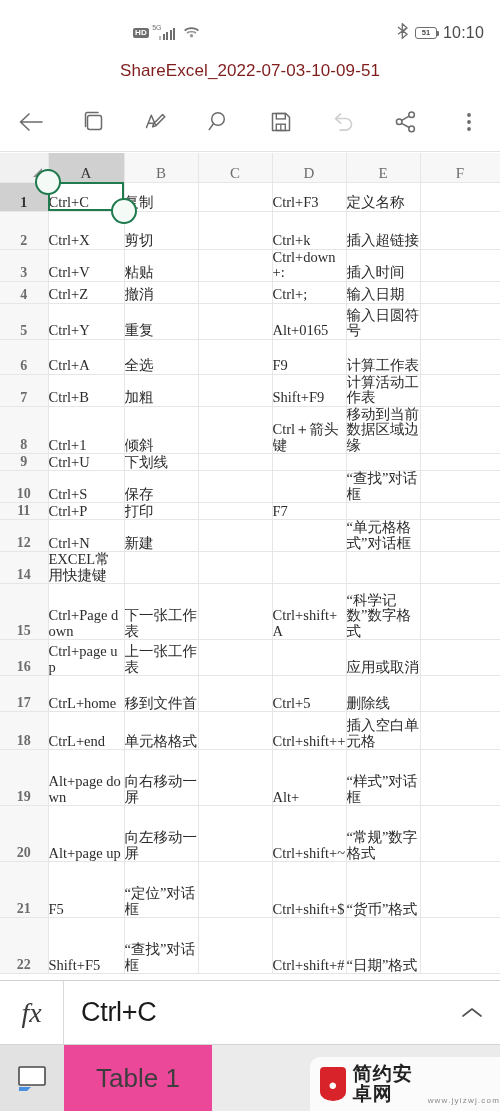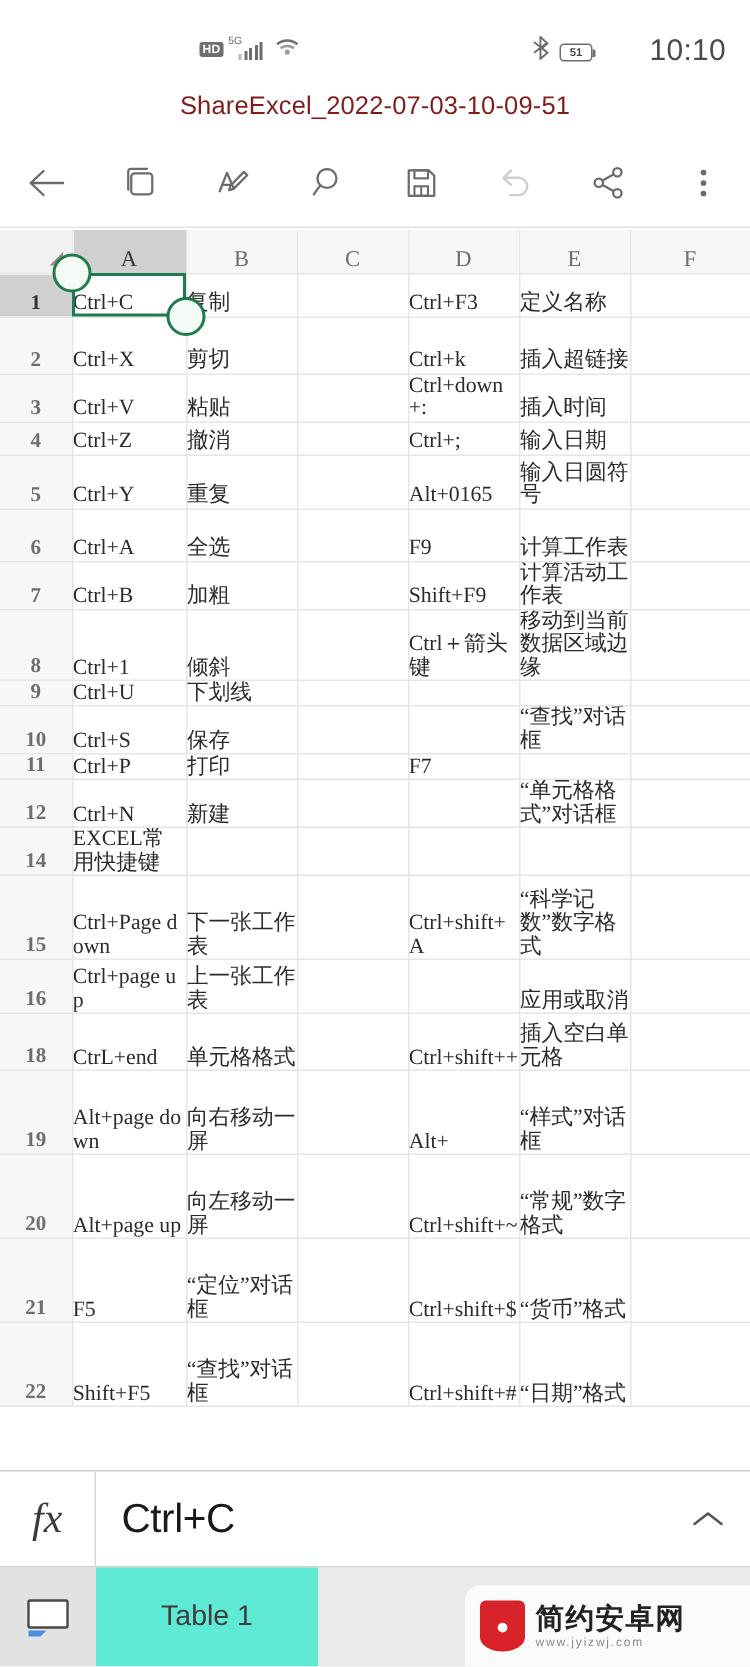--- a/index.html
+++ b/index.html
@@ -24,21 +24,21 @@
   }
   .sig-wrap{ position:relative; display:flex; align-items:flex-end; gap:1px; height:14px; }
   .sig-5g{ font-size:7px; color:#6e6e6e; position:absolute; top:-2px; left:0; line-height:7px;}
   .bars{ display:flex; align-items:flex-end; gap:1.3px; margin-left:7px; }
   .bars i{ display:block; width:2.2px; background:#6e6e6e; }
   .bars i:nth-child(1){height:4px;background:#b9b9b9}
   .bars i:nth-child(2){height:6px}
   .bars i:nth-child(3){height:8px}
   .bars i:nth-child(4){height:10px}
   .bars i:nth-child(5){height:12px}
-  .clock{ font-size:20px; color:#4a4a4a; letter-spacing:.2px;margin-left:32px; }
+  .clock{ font-size:16px; color:#4a4a4a; letter-spacing:.2px; }
   .batt{
     position:relative; width:22px; height:12px; border:1.4px solid #6e6e6e;
     border-radius:3px; display:flex; align-items:center; justify-content:center;
   }
   .batt:after{
     content:""; position:absolute; right:-3.4px; top:3.2px; width:2px; height:5px;
     background:#6e6e6e; border-radius:0 1px 1px 0;
   }
   .batt span{ font-size:7.5px; color:#4a4a4a; font-weight:bold; line-height:8px; }
 
@@ -136,38 +136,38 @@
     position:absolute; left:0; top:1044px; width:500px; height:67px;
     display:flex; align-items:stretch; background:#ebebeb;
     border-top:1px solid #d4d4d4;
   }
   .sheet-switch{
     width:64px; display:flex; align-items:center; justify-content:center;
     background:#e2e2e2;
   }
   .tab{
     width:148px; display:flex; align-items:center; justify-content:center;
-    background:#5eead4; font-size:19px; color:#3d3d3d;text-align:center;
+    background:#ec4899; font-size:26px; color:#3d3d3d;text-align:center;
   }
   .tab-rest{ flex:1; background:#ebebeb; position:relative; }
 
   .watermark{
     position:absolute; right:0; bottom:0; width:190px; height:54px;
     background:#fbfbfb; border-top-left-radius:10px;
     display:flex; align-items:center; gap:7px; padding-left:10px;
   }
   .wm-logo{
     width:30px; height:34px; background:#d8232a; position:relative;
     border-radius:4px 4px 50% 50%/4px 4px 28% 28%;
     display:flex; align-items:center; justify-content:center;
   }
   .wm-logo b{ color:#fff; font-size:15px; line-height:15px; }
-  .wm-txt{ display:flex; flex-direction:column; }
+  .wm-txt{ display:flex; }
   .wm-cn{ font-size:19px; font-weight:bold; color:#222; line-height:20px; letter-spacing:1px;}
-  .wm-url{ font-size:8px; color:#888; letter-spacing:1.2px; }
+  .wm-url{ font-size:8px; color:#888; letter-spacing:1.2px;margin-top:32px; }
 </style>
 </head>
 <body>
 
 <div id="app">
 
   <div class="statusbar">
     <div class="sb-left">
       <span class="hd-badge">HD</span>
       <span class="sig-wrap">
@@ -583,20 +583,41 @@
             <td class="cell cwD">
               <span class="inner"></span>
             </td>
             <td class="cell cwE">
               <span class="inner">应用或取消</span>
             </td>
             <td class="cell cwF">
               <span class="inner"></span>
             </td>
           </tr>
+          <tr style="height: 36px;">
+            <th class="rowhdr">17</th>
+            <td class="cell cw">
+              <span class="inner">CtrL+home</span>
+            </td>
+            <td class="cell cwB">
+              <span class="inner">移到文件首</span>
+            </td>
+            <td class="cell cwC">
+              <span class="inner"></span>
+            </td>
+            <td class="cell cwD">
+              <span class="inner">Ctrl+5</span>
+            </td>
+            <td class="cell cwE">
+              <span class="inner">删除线</span>
+            </td>
+            <td class="cell cwF">
+              <span class="inner"></span>
+            </td>
+          </tr>
           <tr style="height: 38px;">
             <th class="rowhdr">18</th>
             <td class="cell cw">
               <span class="inner">CtrL+end</span>
             </td>
             <td class="cell cwB">
               <span class="inner">单元格格式</span>
             </td>
             <td class="cell cwC">
               <span class="inner"></span>

